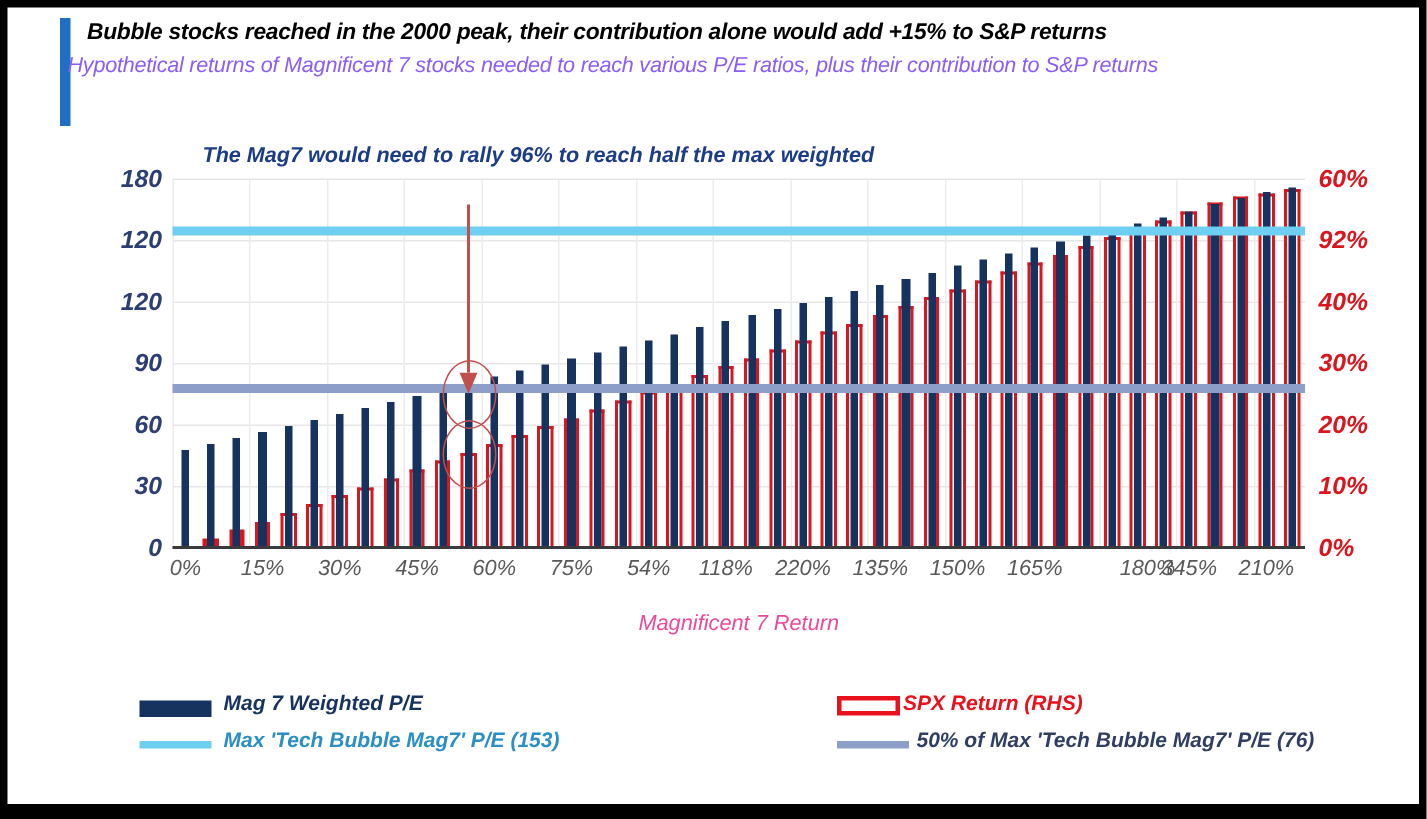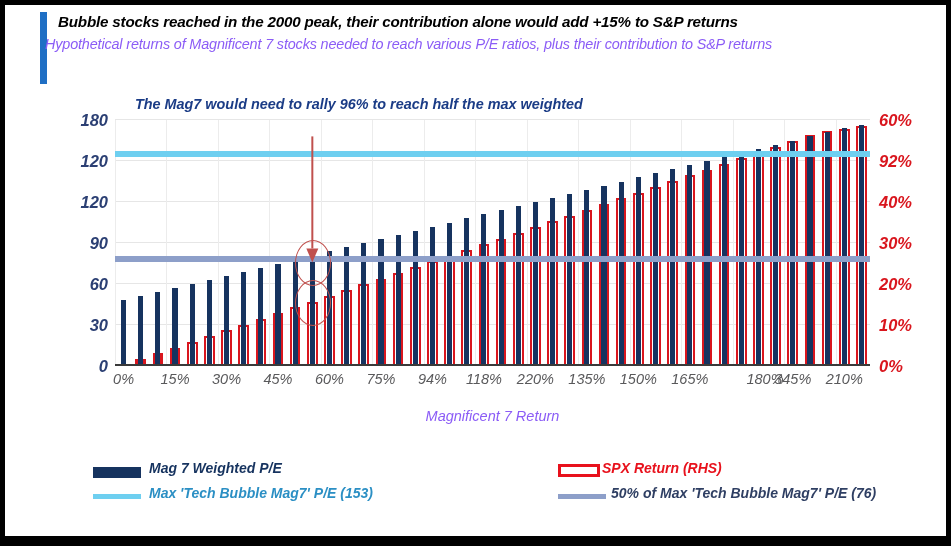--- a/index.html
+++ b/index.html
@@ -63,21 +63,21 @@
   }
   #ylabels-right{position:absolute;left:874px;top:27px;width:66px;height:246px;}
   
   #xlabels{position:absolute;left:110px;top:278px;width:755px;height:24px;}
   .xlab{
     position:absolute;top:0;font-size:14.5px;color:#59595b;
     transform:translateX(-50%);white-space:nowrap;
   }
   #xaxis-title{
     position:absolute;left:110px;top:315px;width:755px;
-    text-align:center;font-size:14.5px;color:#8b5cf6;
+    text-align:center;font-size:14.5px;color:#ec4899;
   }
   
   #annotation{
     position:absolute;left:130px;top:0px;width:560px;
     font-size:14.4px;color:#1b3c86;line-height:23px;font-weight:600;
   }
   #annotation b.pct{color:#1b3c86;}
   #annotation b.red{color:#d9161e;}
   .ann-circle{
     position:absolute;border:1.8px solid #c0504d;border-radius:50%;
@@ -262,21 +262,21 @@
       <div id="axis-base"></div>
     </div>
 
     <div id="xlabels">
         <div class="xlab" style="left: 8.57955px;">0%</div>
         <div class="xlab" style="left: 60.0568px;">15%</div>
         <div class="xlab" style="left: 111.534px;">30%</div>
         <div class="xlab" style="left: 163.011px;">45%</div>
         <div class="xlab" style="left: 214.489px;">60%</div>
         <div class="xlab" style="left: 265.966px;">75%</div>
-        <div class="xlab" style="left: 317.443px;">94%</div>
+        <div class="xlab" style="left: 317.443px;">54%</div>
         <div class="xlab" style="left: 368.92px;">118%</div>
         <div class="xlab" style="left: 420.398px;">220%</div>
         <div class="xlab" style="left: 471.875px;">135%</div>
         <div class="xlab" style="left: 523.352px;">150%</div>
         <div class="xlab" style="left: 574.83px;">165%</div>
         <div class="xlab" style="left: 650px;">180%</div>
         <div class="xlab" style="left: 677.784px;">345%</div>
         <div class="xlab" style="left: 729.261px;">210%</div>
       </div>
     <div id="xaxis-title">Magnificent 7 Return</div>

